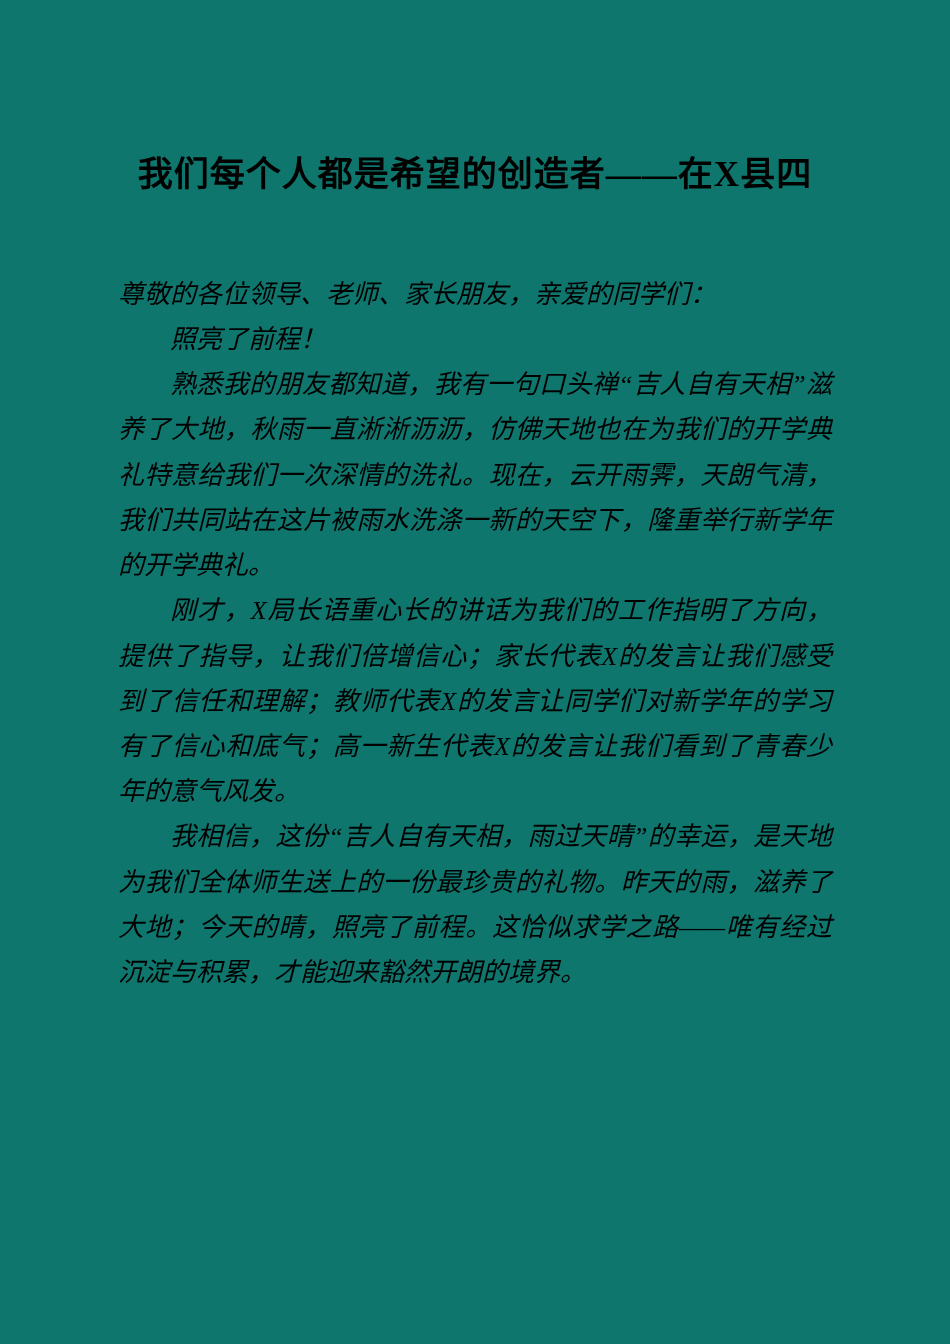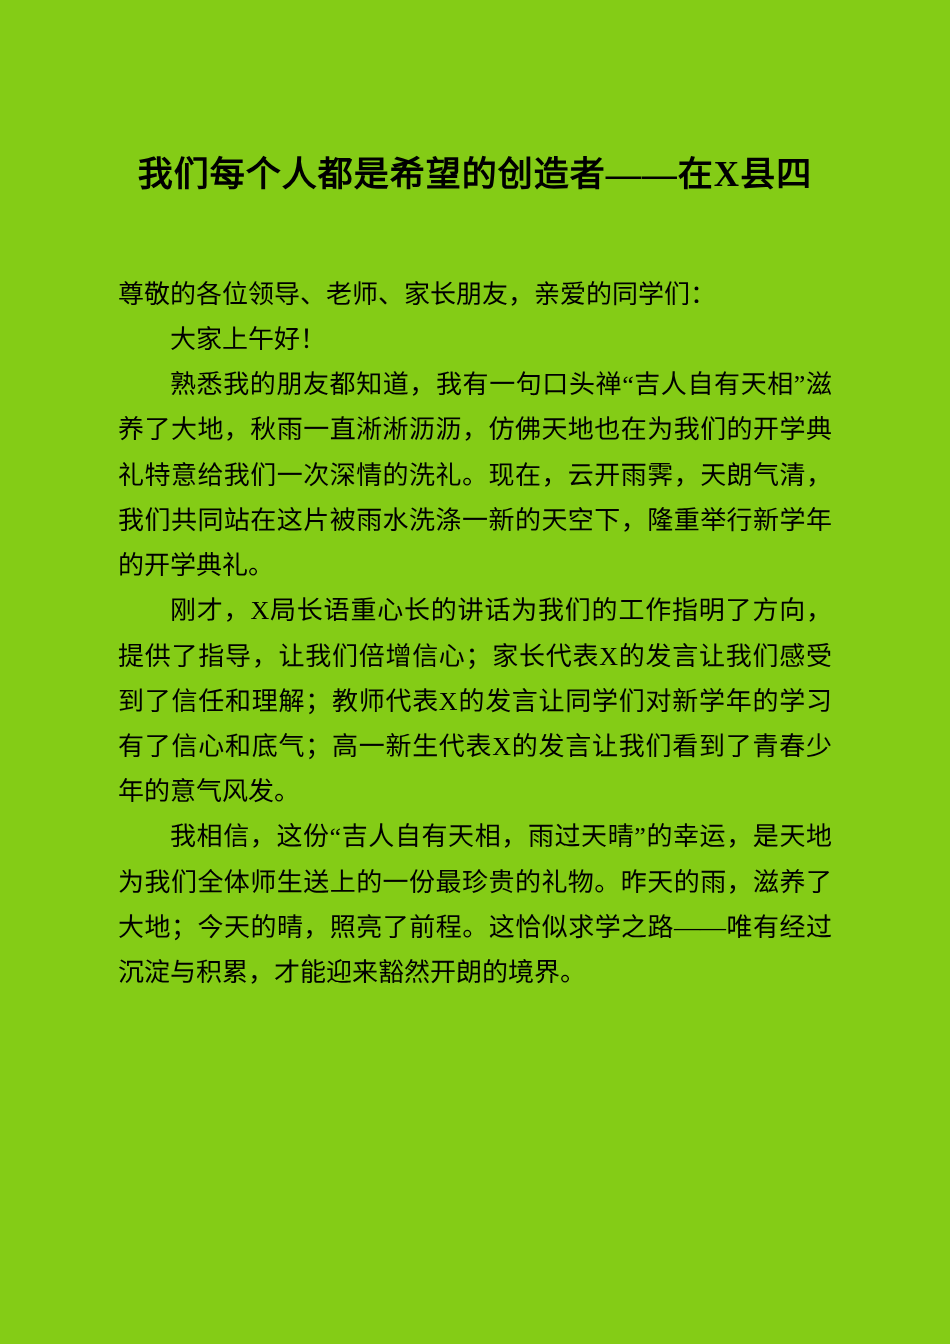--- a/index.html
+++ b/index.html
@@ -5,21 +5,21 @@
   html, body {
     margin: 0;
     padding: 0;
     background: #ffffff;
   }
   .page {
     position: relative;
     width: 950px;
     height: 1344px;
     margin: 0 auto;
-    background: #84cc16;
+    background: #0f766e;
     color: #000000;
     overflow: hidden;
     box-sizing: border-box;
     padding: 128px 118px 0 118px;
     font-family: "Liberation Serif", "DejaVu Serif", serif;
   }
   .doc-title {
     width: 714px;
     text-align: center;
     font-weight: bold;
@@ -36,20 +36,21 @@
     height: 49px;
   }
   .doc-body {
     width: 714px;
     font-size: 26px;
     line-height: 45.2px;
     text-align: justify;
     color: #000000;
     
     font-weight: normal;
+    font-style: italic;
   }
   .doc-body p {
     margin: 0;
     padding: 0;
   }
   .doc-body p.indent {
     text-indent: 2em;
   }
 </style>
 </head>
@@ -58,19 +59,19 @@
 <div class="page">
 
   <h1 class="doc-title">
     <span class="title-line">我们每个人都是希望的创造者——在X县四</span>
   </h1>
 
   <div class="title-body-gap"></div>
 
   <div class="doc-body">
     <p>尊敬的各位领导、老师、家长朋友，亲爱的同学们：</p>
-    <p class="indent">大家上午好！</p>
+    <p class="indent">照亮了前程！</p>
     <p class="indent">熟悉我的朋友都知道，我有一句口头禅“吉人自有天相”滋养了大地，秋雨一直淅淅沥沥，仿佛天地也在为我们的开学典礼特意给我们一次深情的洗礼。现在，云开雨霁，天朗气清，我们共同站在这片被雨水洗涤一新的天空下，隆重举行新学年的开学典礼。</p>
     <p class="indent">刚才，X局长语重心长的讲话为我们的工作指明了方向，提供了指导，让我们倍增信心；家长代表X的发言让我们感受到了信任和理解；教师代表X的发言让同学们对新学年的学习有了信心和底气；高一新生代表X的发言让我们看到了青春少年的意气风发。</p>
     <p class="indent">我相信，这份“吉人自有天相，雨过天晴”的幸运，是天地为我们全体师生送上的一份最珍贵的礼物。昨天的雨，滋养了大地；今天的晴，照亮了前程。这恰似求学之路——唯有经过沉淀与积累，才能迎来豁然开朗的境界。</p>
   </div>
 
 </div>
 
 </body></html>

